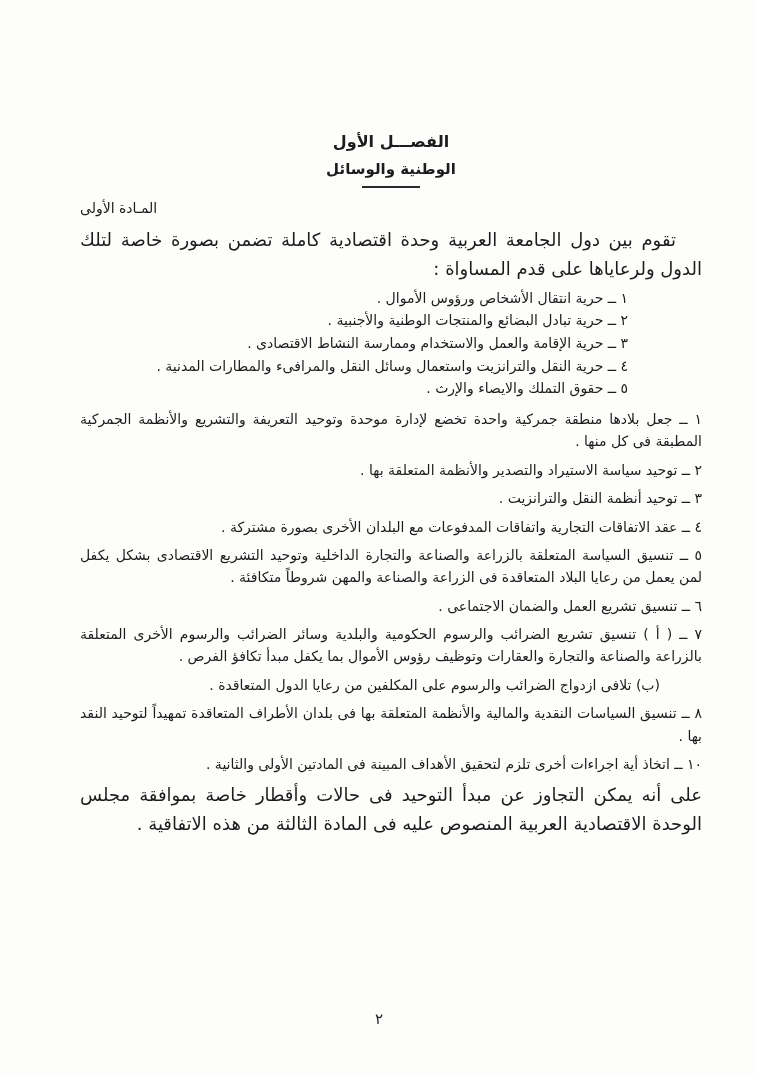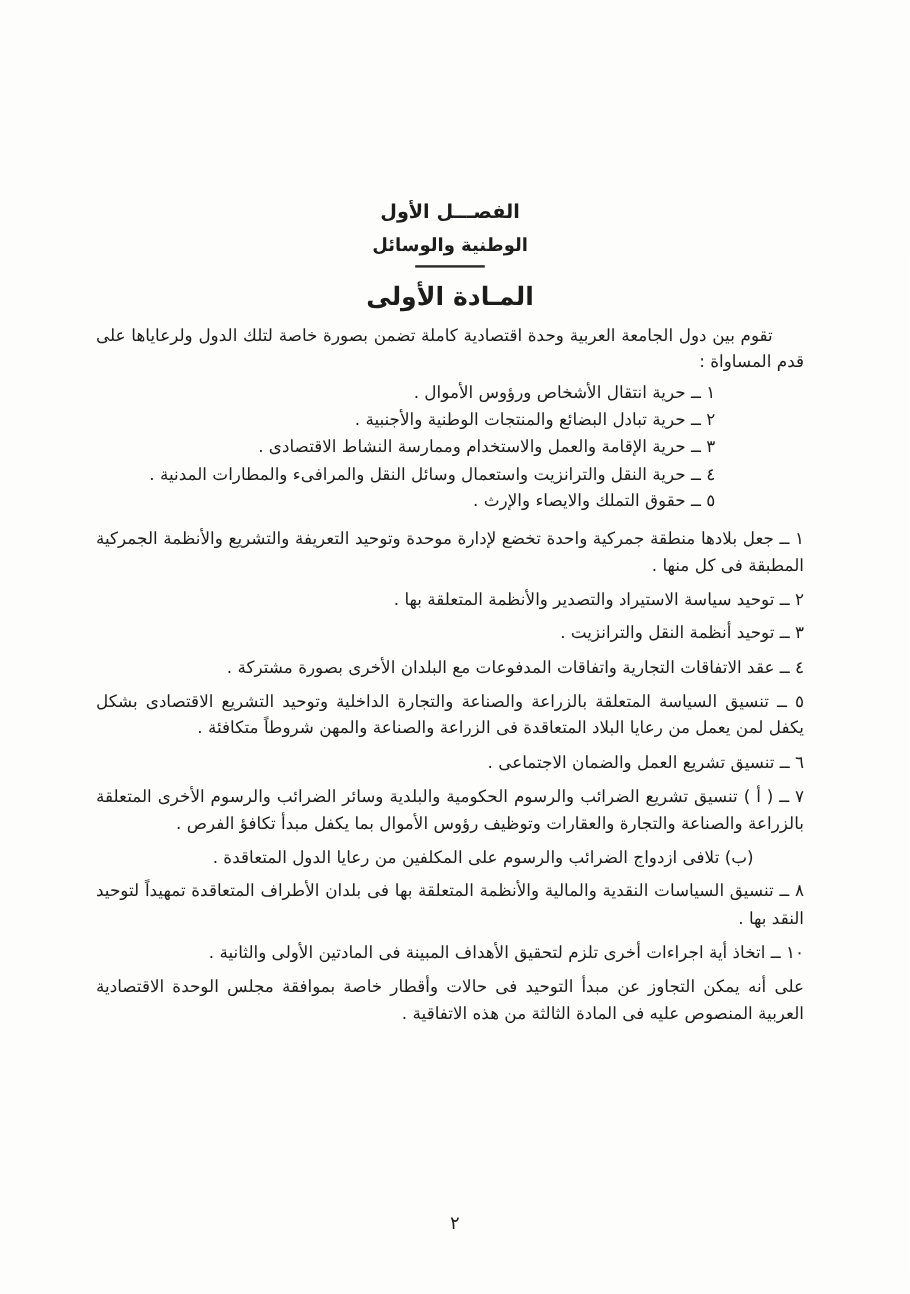--- a/index.html
+++ b/index.html
@@ -12,48 +12,47 @@
   .page {
     position: relative;
     width: 758px;
     height: 1078px;
     background: #fdfdfb;
     color: #1c1c1c;
     direction: rtl;
     overflow: hidden;
   }
   .content {
-    padding: 132px 88px 0 80px;
-    margin-top: 35px;
+    padding: 132px 56px 0 80px;
   }
   .chapter-title {
     text-align: center;
     font-size: 16px;
     font-weight: bold;
     margin-bottom: 9px;
   }
   .chapter-subtitle {
     text-align: center;
     font-size: 15px;
     font-weight: bold;
   }
   .subtitle-rule {
     width: 58px;
     height: 2px;
     background: #2a2a2a;
     margin: 8px auto 12px auto;
   }
   .article-title {
-    text-align: center;
-    font-size: 21px;
-    font-weight: bold;
+    text-align: left;
+    font-size: 14px;
+    font-weight: normal;
     margin: 12px 0 10px 0;
   }
   .paragraph {
-    font-size: 14px;
+    font-size: 18px;
     line-height: 1.6;
     text-align: justify;
   }
   .intro-indent { text-indent: 26px; }
   .list-a1 {
     padding-right: 74px;
     margin: 3px 0 8px 0;
     font-size: 14px;
     line-height: 1.62;
   }

